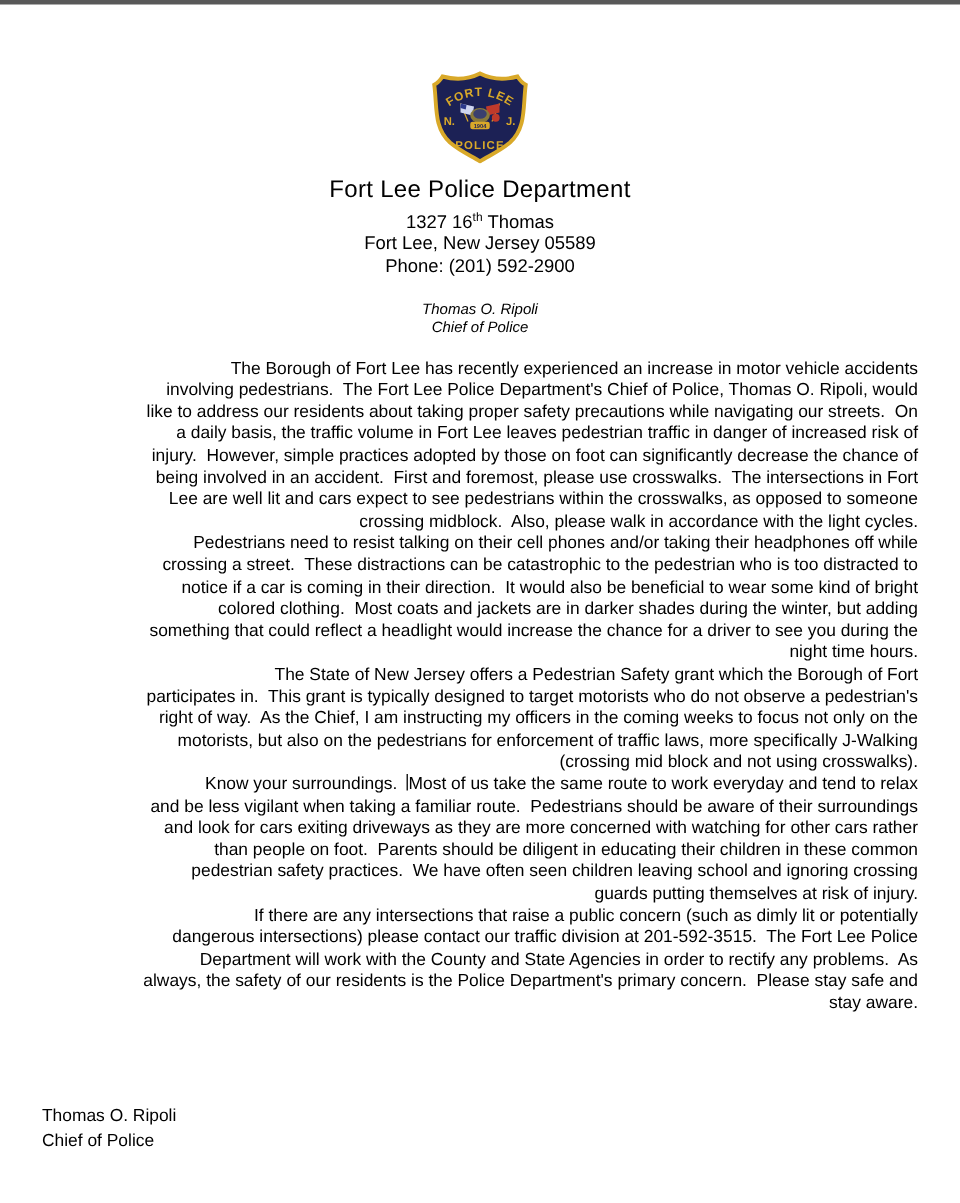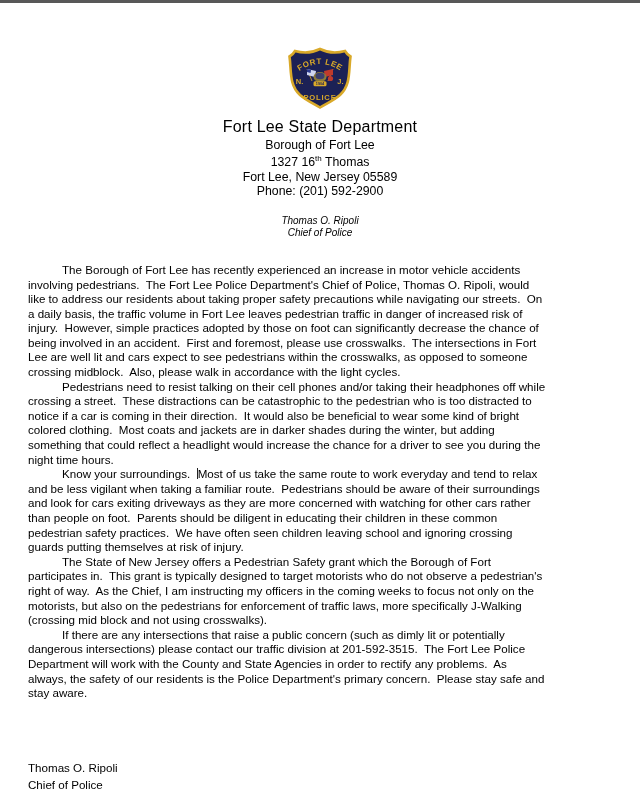--- a/index.html
+++ b/index.html
@@ -35,23 +35,24 @@
 
   .from-block {
     text-align: center;
     font-style: italic;
     font-size: 10px;
     line-height: 12px;
     margin-top: 17px;
   }
 
   .body-text {
-    margin-top: 24px;
+    margin-top: 14px;
     font-size: 11.6px;
     line-height: 14.6px;
+    text-align: right;
   }
   .para {
     white-space: pre-wrap;
     text-indent: 34px;
     margin: 0;
   }
   .text-cursor {
     display: inline-block;
     width: 1px; height: 11px;
     background: #222222;
@@ -92,24 +93,23 @@
 
       <text font-size="8" font-weight="bold" fill="#d9a929" letter-spacing="0.6" font-family="Liberation Sans, sans-serif">
         <textPath href="#arcTop" startOffset="50%" text-anchor="middle">FORT LEE</textPath>
       </text>
       <text x="12.5" y="36.5" text-anchor="middle" font-size="7.5" font-weight="bold" fill="#d9a929" font-family="Liberation Sans, sans-serif">N.</text>
       <text x="53.5" y="36.5" text-anchor="middle" font-size="7.5" font-weight="bold" fill="#d9a929" font-family="Liberation Sans, sans-serif">J.</text>
       <text x="33" y="52.5" text-anchor="middle" font-size="7.6" font-weight="bold" fill="#d9a929" letter-spacing="0.8" font-family="Liberation Sans, sans-serif">POLICE</text>
     </svg>
   </div>
 
-  <div class="dept-title">Fort Lee State Department</div>
+  <div class="dept-title">Fort Lee Police Department</div>
 
   <div class="addr-block">
-    <div class="addr-line">Borough of Fort Lee</div>
     <div class="addr-line"><span>1327 16</span><span class="sup">th</span><span> Thomas</span></div>
     <div class="addr-line">Fort Lee, New Jersey 05589</div>
     <div class="addr-line">Phone: (201) 592-2900</div>
   </div>
 
   <div class="from-block">
     <div>Thomas O. Ripoli</div>
     <div>Chief of Police</div>
   </div>
 
@@ -121,31 +121,31 @@
 injury.  However, simple practices adopted by those on foot can significantly decrease the chance of
 being involved in an accident.  First and foremost, please use crosswalks.  The intersections in Fort
 Lee are well lit and cars expect to see pedestrians within the crosswalks, as opposed to someone
 crossing midblock.  Also, please walk in accordance with the light cycles.</p>
     <p class="para">Pedestrians need to resist talking on their cell phones and/or taking their headphones off while
 crossing a street.  These distractions can be catastrophic to the pedestrian who is too distracted to
 notice if a car is coming in their direction.  It would also be beneficial to wear some kind of bright
 colored clothing.  Most coats and jackets are in darker shades during the winter, but adding
 something that could reflect a headlight would increase the chance for a driver to see you during the
 night time hours.</p>
+    <p class="para">The State of New Jersey offers a Pedestrian Safety grant which the Borough of Fort
+participates in.  This grant is typically designed to target motorists who do not observe a pedestrian's
+right of way.  As the Chief, I am instructing my officers in the coming weeks to focus not only on the
+motorists, but also on the pedestrians for enforcement of traffic laws, more specifically J-Walking
+(crossing mid block and not using crosswalks).</p>
     <p class="para"><span>Know your surroundings.  </span><span class="text-cursor"></span><span>Most of us take the same route to work everyday and tend to relax
 and be less vigilant when taking a familiar route.  Pedestrians should be aware of their surroundings
 and look for cars exiting driveways as they are more concerned with watching for other cars rather
 than people on foot.  Parents should be diligent in educating their children in these common
 pedestrian safety practices.  We have often seen children leaving school and ignoring crossing
 guards putting themselves at risk of injury.</span></p>
-    <p class="para">The State of New Jersey offers a Pedestrian Safety grant which the Borough of Fort
-participates in.  This grant is typically designed to target motorists who do not observe a pedestrian's
-right of way.  As the Chief, I am instructing my officers in the coming weeks to focus not only on the
-motorists, but also on the pedestrians for enforcement of traffic laws, more specifically J-Walking
-(crossing mid block and not using crosswalks).</p>
     <p class="para">If there are any intersections that raise a public concern (such as dimly lit or potentially
 dangerous intersections) please contact our traffic division at 201-592-3515.  The Fort Lee Police
 Department will work with the County and State Agencies in order to rectify any problems.  As
 always, the safety of our residents is the Police Department's primary concern.  Please stay safe and
 stay aware.</p>
   </div>
 
   <div class="signature-block">
     <div>Thomas O. Ripoli</div>
     <div>Chief of Police</div>

